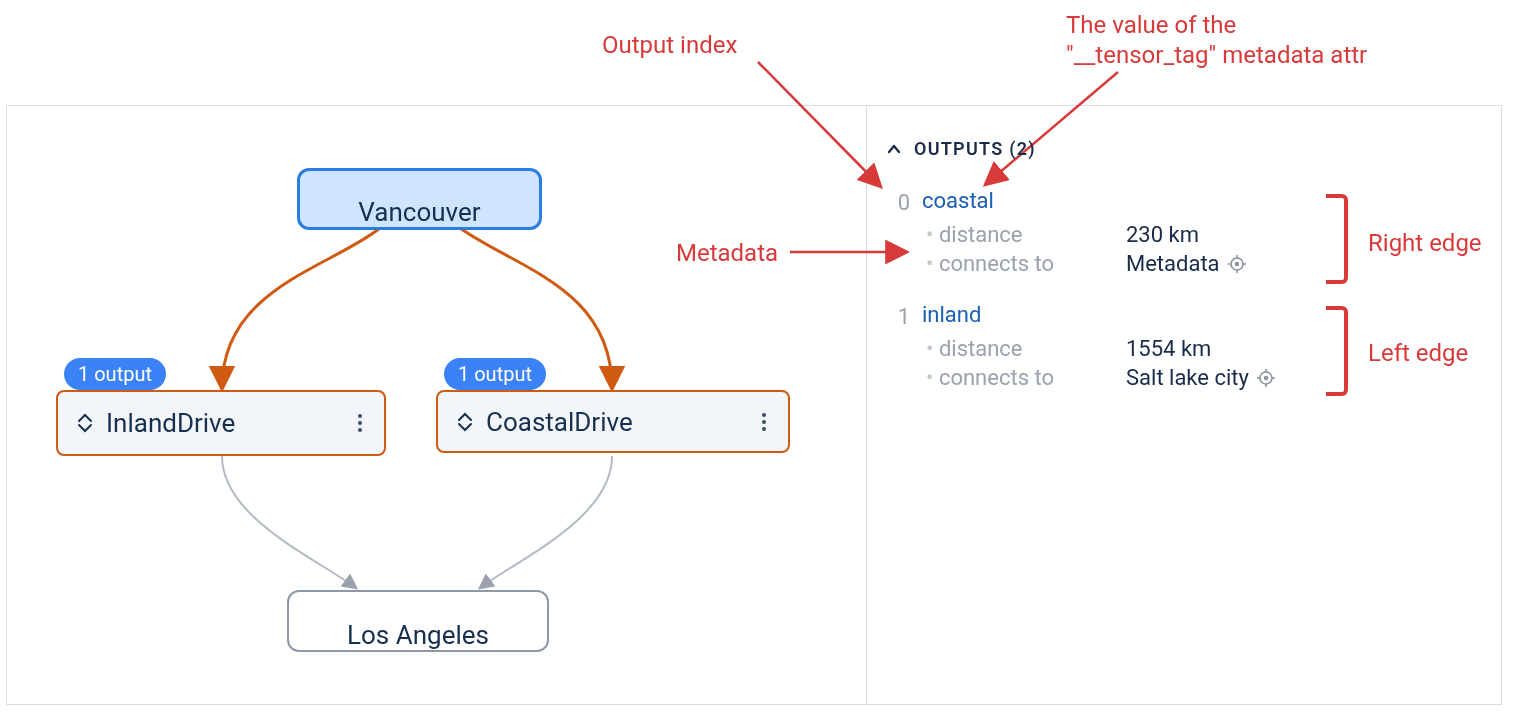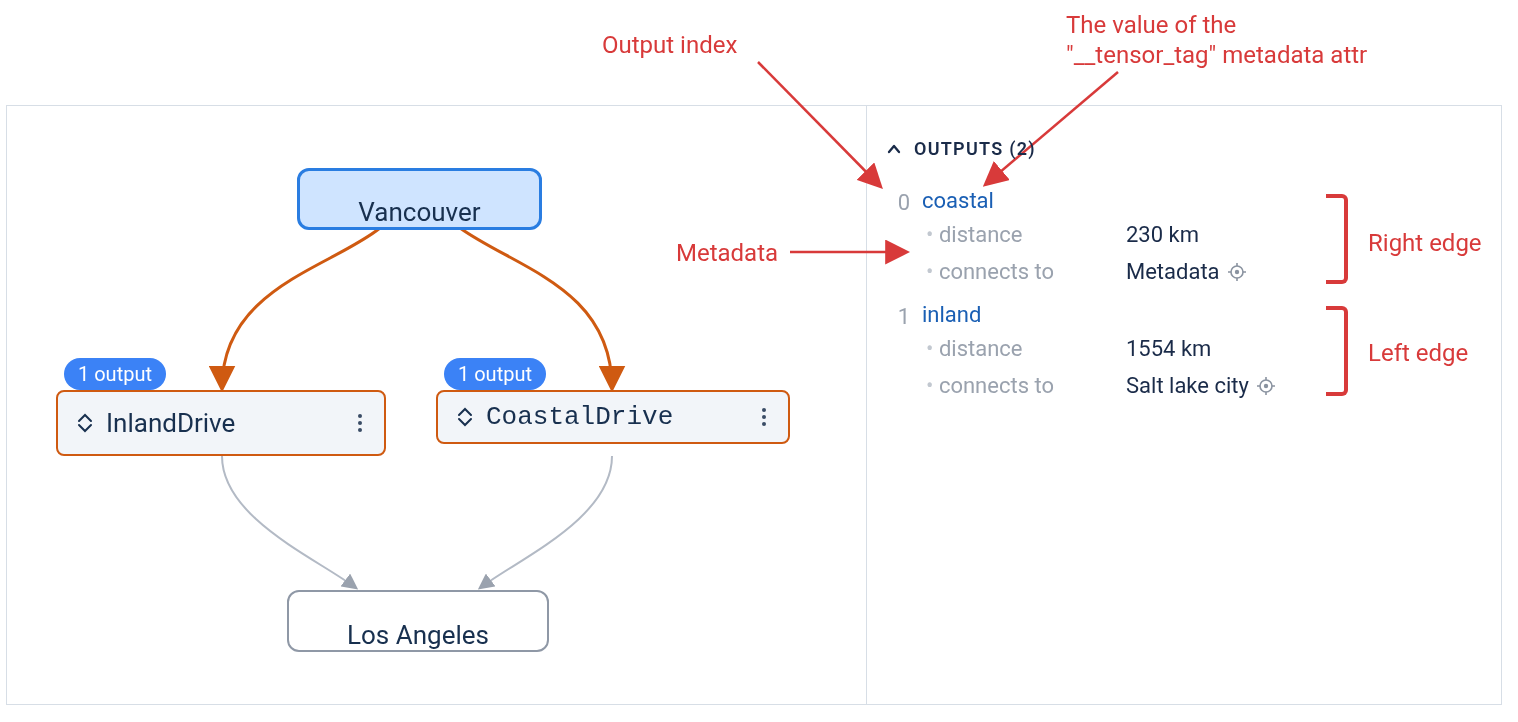--- a/index.html
+++ b/index.html
@@ -98,21 +98,21 @@
     grid-template-columns: 26px 1fr;
     column-gap: 12px;
     width: 420px;
   }
   .out-row .idx { color:#9aa2ae; font-size:22px; text-align:right; padding-top:2px;}
   .out-row .tag { color:#1a5fb4; font-size:22px; font-weight:450; }
   .meta {
     position: absolute;
     display: grid;
     grid-template-columns: 200px 220px;
-    row-gap: 12px;
+    row-gap: 4px;
     font-size: 22px;
   }
   .meta .k { color:#9aa2ae; }
   .meta .k::before { content:"• "; color:#c2c8d0; }
   .meta .v { color:#1a2b49; display:flex; align-items:center; gap:8px; }
 
   .bracket {
     position: absolute;
     border: 0 solid #d83a3a;
     border-right-width: 4px;
@@ -182,21 +182,21 @@
     </span>
     <span class="label">InlandDrive</span>
     <span class="dots">
         <span></span>
         <span></span>
         <span></span>
       </span>
   </div>
 
   <div class="badge" style="left:444px; top:358px;">1 output</div>
-  <div class="group-node" style="left:436px; top:390px; width:354px; height:54px;font-family:Liberation Mono, monospace;">
+  <div class="group-node" style="left:436px; top:390px; width:354px; height:63px;">
     <span class="expand-icon">
       <svg class="icon" width="16" height="10" viewBox="0 0 16 10">
           <path d="M2 8 L8 2 L14 8" stroke="#18304f" stroke-width="2" fill="none" stroke-linecap="round"></path>
         </svg>
       <svg class="icon" width="16" height="10" viewBox="0 0 16 10">
           <path d="M2 2 L8 8 L14 2" stroke="#18304f" stroke-width="2" fill="none" stroke-linecap="round"></path>
         </svg>
     </span>
     <span class="label">CoastalDrive</span>
     <span class="dots">

